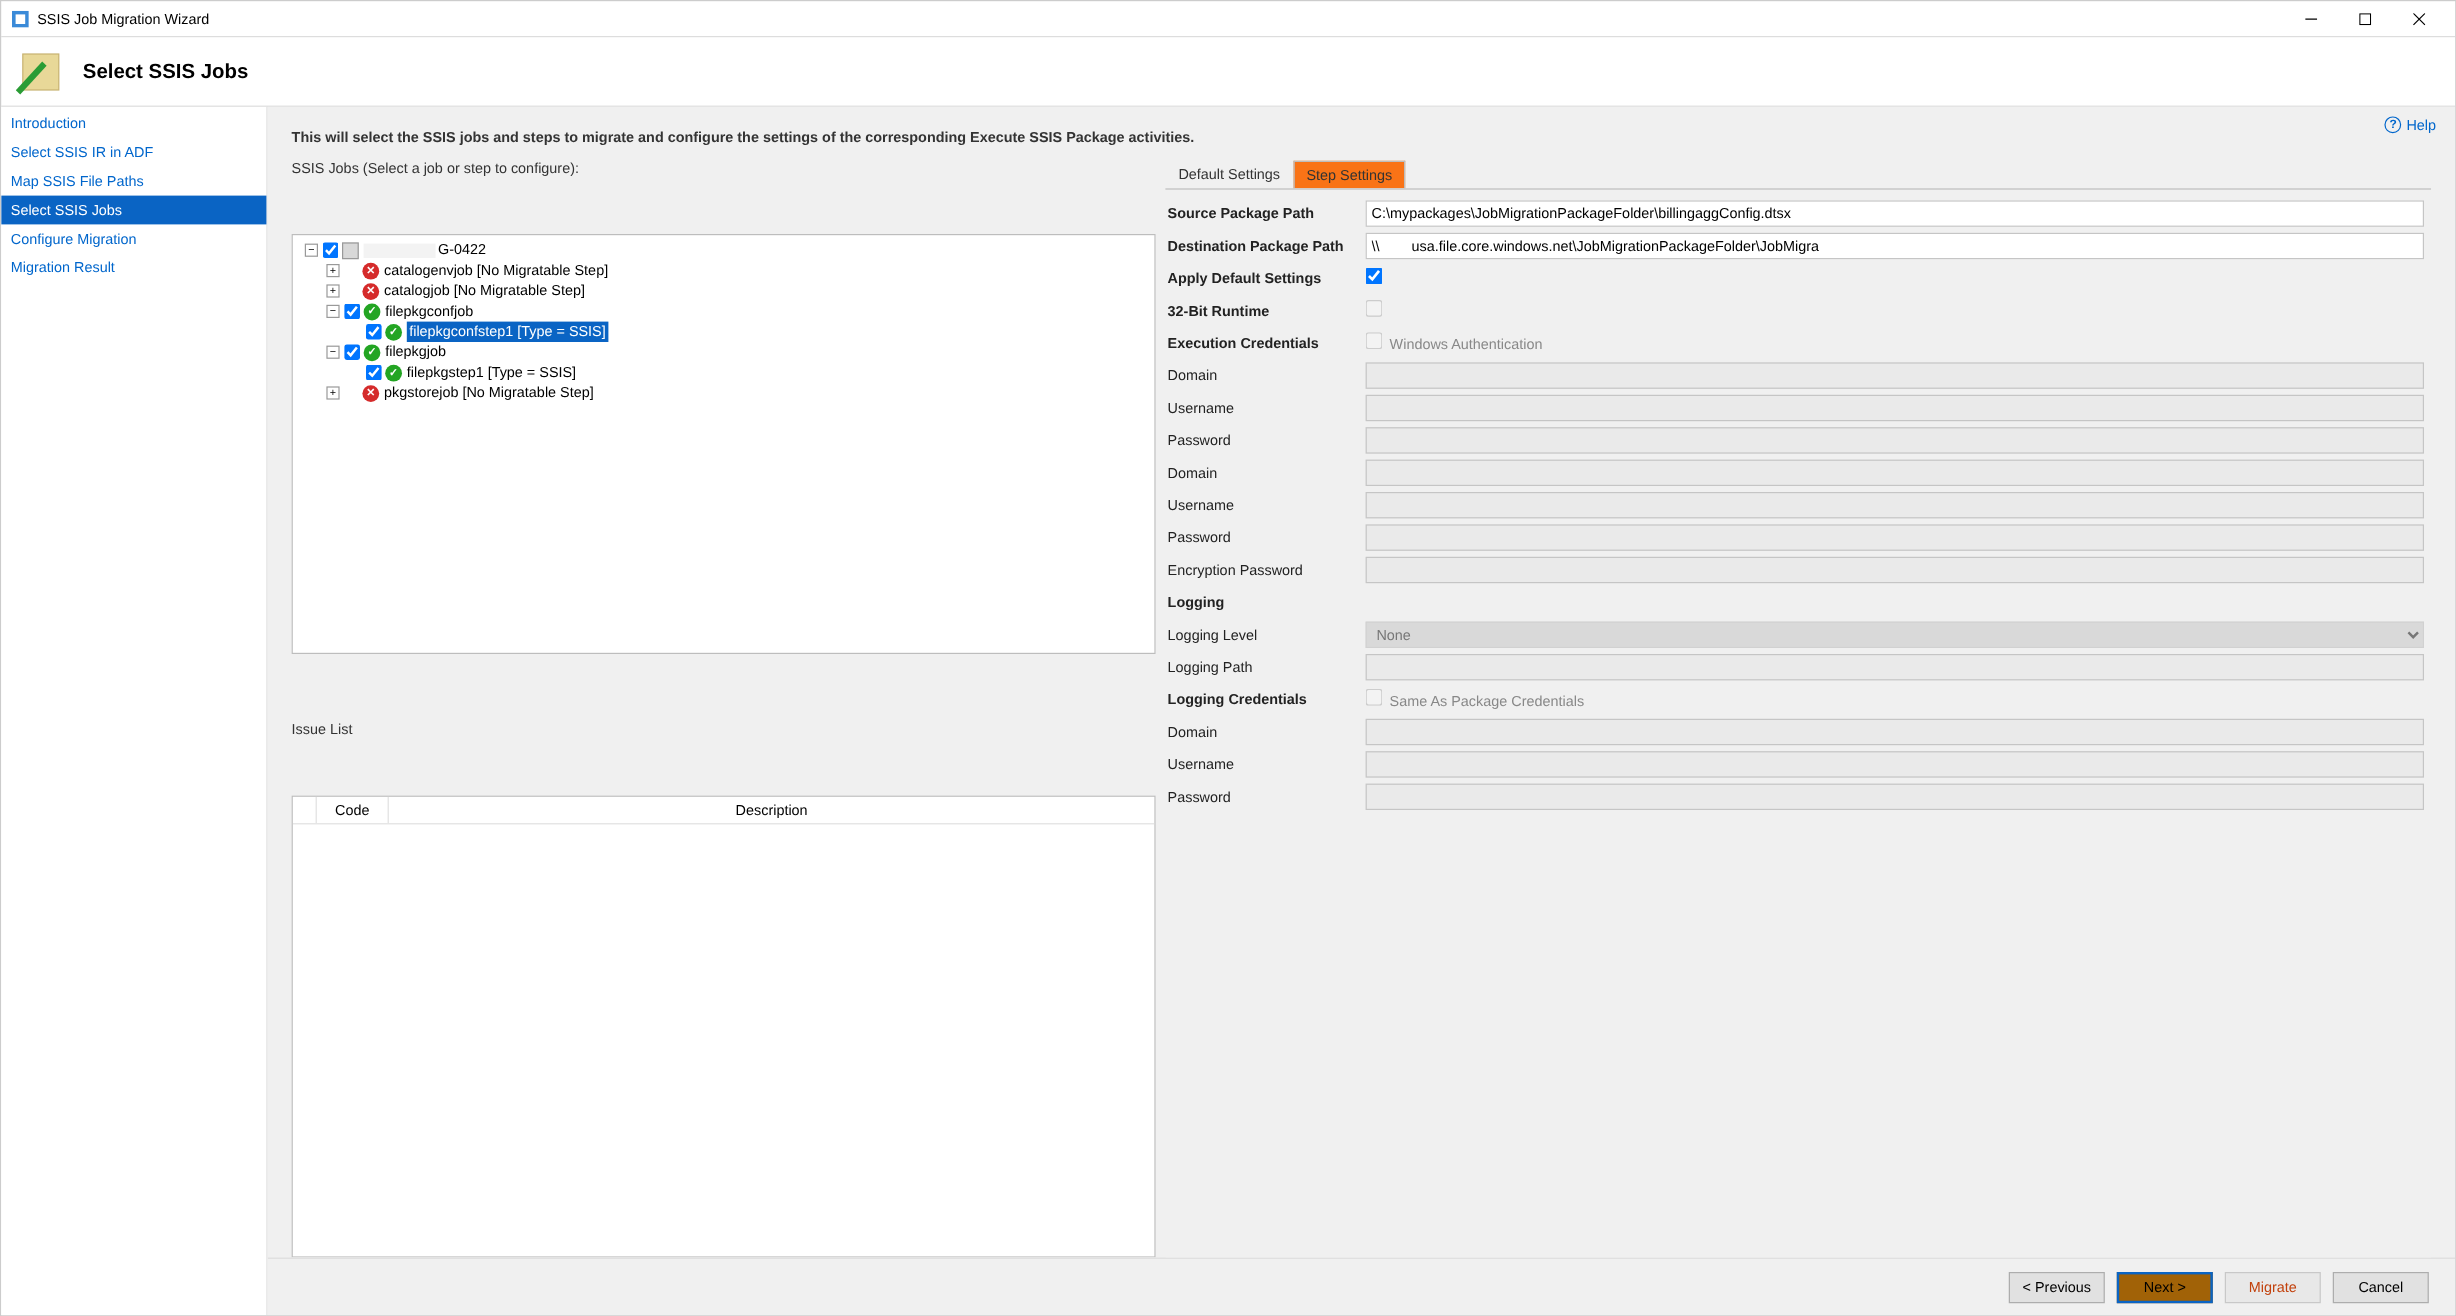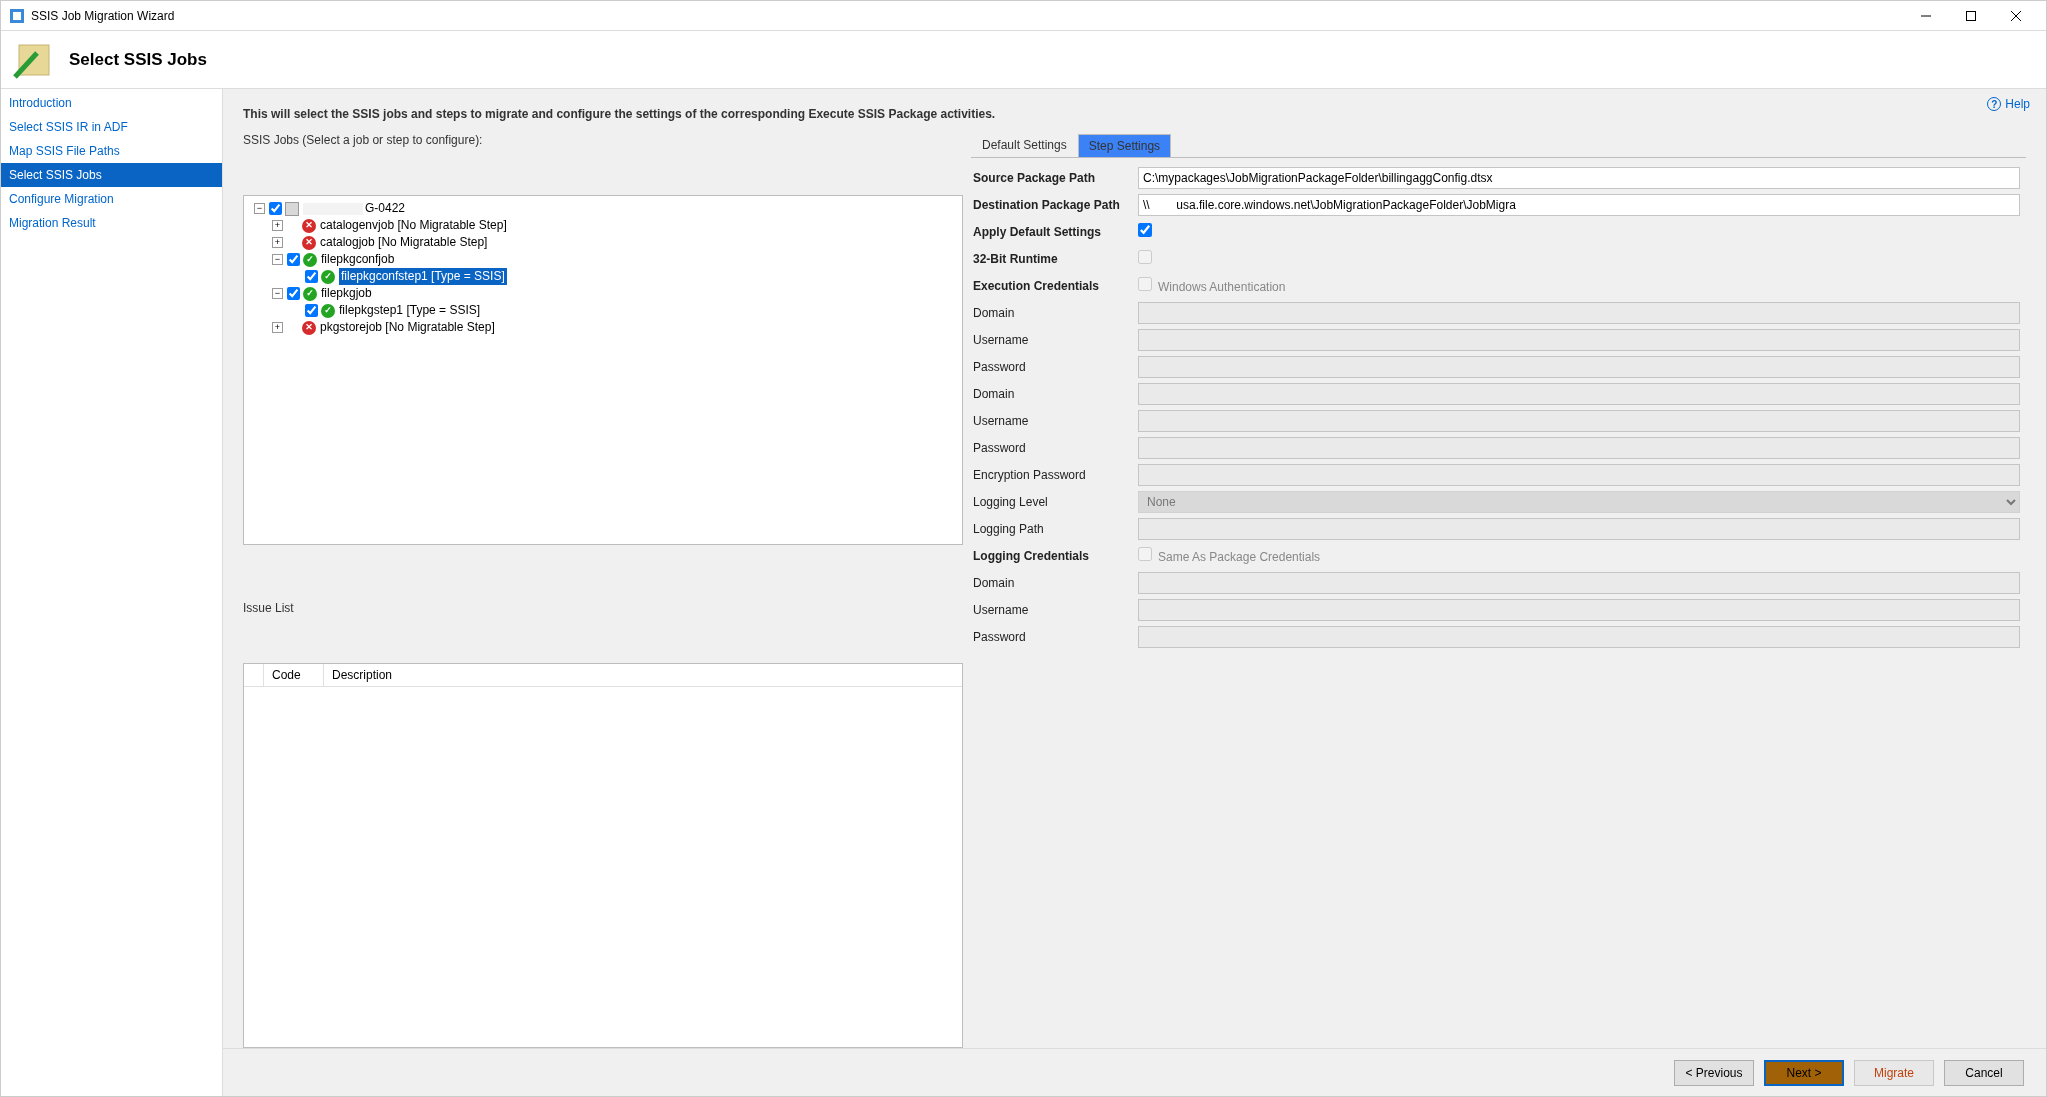--- a/index.html
+++ b/index.html
@@ -43,27 +43,27 @@
 .status-bad { width:14px; height:14px; border-radius:50%; background:#d52b2b; display:flex; align-items:center; justify-content:center; margin-right:4px; }
 .status-bad::after { content:"✕"; color:#fff; font-size:9px; font-weight:bold; }
 .server-icon { width:14px; height:14px; background:#d8d8d8; border:1px solid #999; margin-right:4px; }
 .node-label { font-size:12px; }
 .node-label.selected { background:#0a64c4; color:#fff; padding:0 2px; }
 .ind0{padding-left:10px}.ind1{padding-left:28px}.ind2{padding-left:46px}
 
 .issue-label { margin-top:12px; color:#333; }
 .issue-box { background:#fff; border:1px solid #bdbdbd; flex:1; margin-top:4px; overflow:auto; }
 .issue-head { display:flex; border-bottom:1px solid #e0e0e0; }
-.issue-head .col { padding:4px 8px; font-size:12px; }
+.issue-head .col { padding:4px 8px; font-size:12px;text-align:center; }
 .col-blank{width:20px;border-right:1px solid #e0e0e0;} .col-code{width:60px;border-right:1px solid #e0e0e0;} .col-desc{flex:1;}
 
 .right-col { flex:1; display:flex; flex-direction:column; overflow:hidden; position:relative; }
 .tabs { display:flex; align-items:flex-end; }
 .tab { padding:4px 10px; border:1px solid transparent; color:#333; cursor:pointer; font-size:12px; }
-.tab.active { background:#3b82f6; border:1px solid #bdbdbd; border-bottom:1px solid #fff; position:relative; top:1px; }
+.tab.active { background:#f97316; border:1px solid #bdbdbd; border-bottom:1px solid #fff; position:relative; top:1px; }
 
 .form-scroll { flex:1; background:#f0f0f0; overflow-y:auto; padding:6px 4px 6px 0; border-top:1px solid #bdbdbd; margin-top:0; position:relative;}
 .form-row { display:flex; align-items:center; min-height:27px; padding:0 2px; }
 .form-row label { width:165px; font-size:12px; color:#222; }
 .form-row.section label { font-weight:bold; }
 .form-row .field { flex:1; }
 .form-row input[type=text], .form-row select { width:100%; height:22px; border:1px solid #c5c5c5; background:#fff; padding:0 4px; font-size:12px; }
 .form-row input[disabled] { background:#eaeaea; color:#666; }
 .form-row select[disabled] { background:#d0d0d0; color:#444; }
 .form-row .chk2 { width:14px; height:14px; cursor:pointer; }
@@ -248,20 +248,24 @@
                 <div class="field"><input type="text" disabled="" style=""></div>
               </div>
             <div class="form-row">
                 <label>Password</label>
                 <div class="field"><input type="text" disabled="" style=""></div>
               </div>
             <div class="form-row">
                 <label>Encryption Password</label>
                 <div class="field"><input type="text" disabled="" style=""></div>
               </div>
+            <div class="form-row section">
+                <label>Logging</label>
+                <div class="field"></div>
+              </div>
             <div class="form-row">
                 <label>Logging Level</label>
                 <div class="field"><select disabled=""><option>None</option></select></div>
               </div>
             <div class="form-row">
                 <label>Logging Path</label>
                 <div class="field"><input type="text" disabled="" style=""></div>
               </div>
             <div class="form-row section">
                 <label>Logging Credentials</label>

